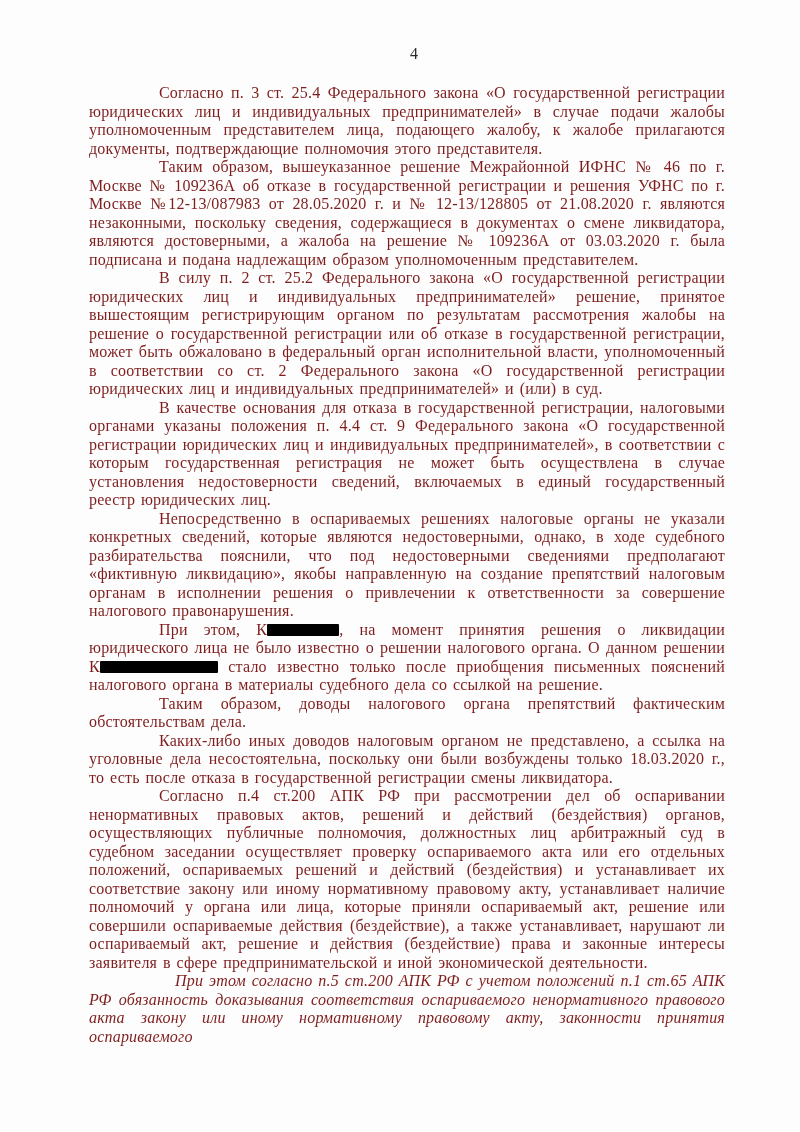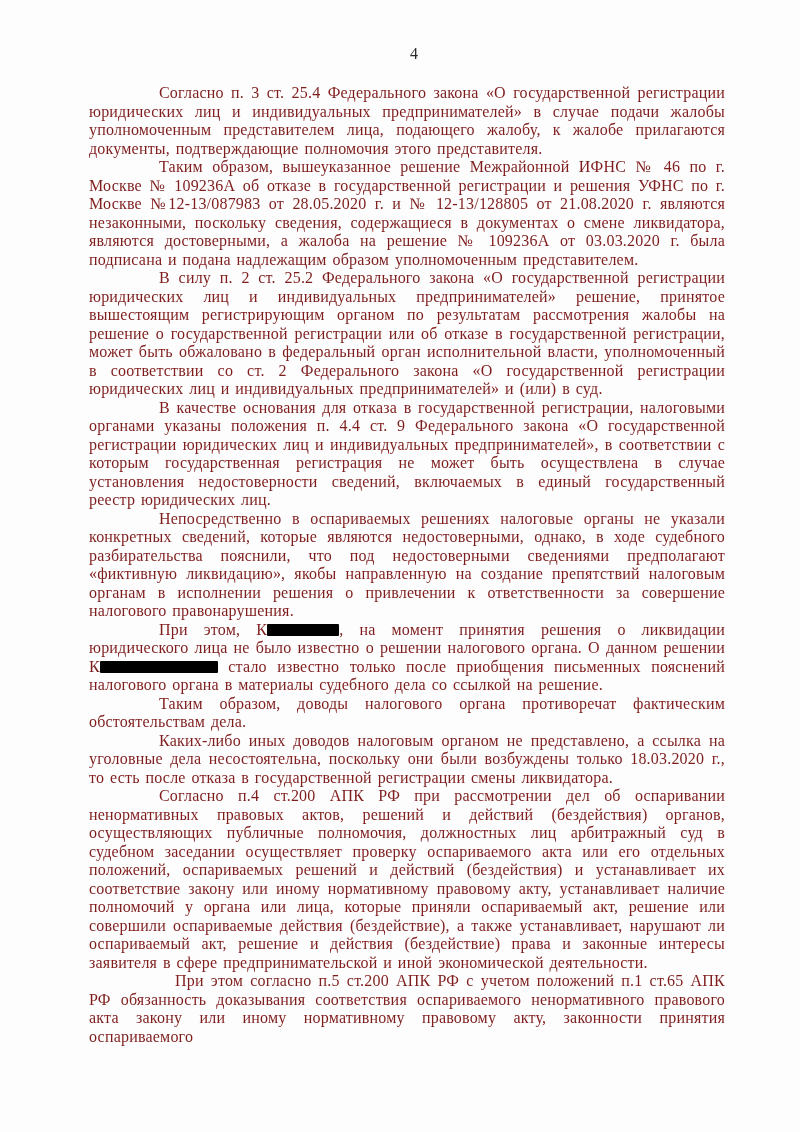--- a/index.html
+++ b/index.html
@@ -40,20 +40,21 @@
     text-align: justify;
     font-size: 16px;
     line-height: 18.5px;
     text-indent: 70px;
     letter-spacing: 0.2px;
     word-spacing: 1.6px;
     color: #7f1d1d;
   }
   .para.indent-large {
     text-indent: 86px;
+    font-style: italic;
   }
   .redaction {
     display: inline-block;
     background: #000000;
     height: 12px;
     border-radius: 1px;
     transform: translateY(1px);
   }
 </style>
 </head>
@@ -61,18 +62,18 @@
 
 <div class="page">
   <div class="page-number">4</div>
   <div class="doc-body" id="doc-body">
       <p class="para">Согласно п. 3 ст. 25.4 Федерального закона «О государственной регистрации юридических лиц и индивидуальных предпринимателей» в случае подачи жалобы уполномоченным представителем лица, подающего жалобу, к жалобе прилагаются документы, подтверждающие полномочия этого представителя.</p>
       <p class="para">Таким образом, вышеуказанное решение Межрайонной ИФНС № 46 по г. Москве № 109236А об отказе в государственной регистрации и решения УФНС по г. Москве №12-13/087983 от 28.05.2020 г. и № 12-13/128805 от 21.08.2020 г. являются незаконными, поскольку сведения, содержащиеся в документах о смене ликвидатора, являются достоверными, а жалоба на решение № 109236А от 03.03.2020 г. была подписана и подана надлежащим образом уполномоченным представителем.</p>
       <p class="para">В силу п. 2 ст. 25.2 Федерального закона «О государственной регистрации юридических лиц и индивидуальных предпринимателей» решение, принятое вышестоящим регистрирующим органом по результатам рассмотрения жалобы на решение о государственной регистрации или об отказе в государственной регистрации, может быть обжаловано в федеральный орган исполнительной власти, уполномоченный в соответствии со ст. 2 Федерального закона «О государственной регистрации юридических лиц и индивидуальных предпринимателей» и (или) в суд.</p>
       <p class="para">В качестве основания для отказа в государственной регистрации, налоговыми органами указаны положения п. 4.4 ст. 9 Федерального закона «О государственной регистрации юридических лиц и индивидуальных предпринимателей», в соответствии с которым государственная регистрация не может быть осуществлена в случае установления недостоверности сведений, включаемых в единый государственный реестр юридических лиц.</p>
       <p class="para">Непосредственно в оспариваемых решениях налоговые органы не указали конкретных сведений, которые являются недостоверными, однако, в ходе судебного разбирательства пояснили, что под недостоверными сведениями предполагают «фиктивную ликвидацию», якобы направленную на создание препятствий налоговым органам в исполнении решения о привлечении к ответственности за совершение налогового правонарушения.</p>
       <p class="para">При этом, К<span class="redaction" style="width: 72px; background: rgb(0, 0, 0);"></span>, на момент принятия решения о ликвидации юридического лица не было известно о решении налогового органа. О данном решении К<span class="redaction" style="width: 118px; background: rgb(0, 0, 0);"></span> стало известно только после приобщения письменных пояснений налогового органа в материалы судебного дела со ссылкой на решение.</p>
-      <p class="para">Таким образом, доводы налогового органа противоречат фактическим обстоятельствам дела.</p>
+      <p class="para">Таким образом, доводы налогового органа препятствий фактическим обстоятельствам дела.</p>
       <p class="para">Каких-либо иных доводов налоговым органом не представлено, а ссылка на уголовные дела несостоятельна, поскольку они были возбуждены только 18.03.2020 г., то есть после отказа в государственной регистрации смены ликвидатора.</p>
       <p class="para">Согласно п.4 ст.200 АПК РФ при рассмотрении дел об оспаривании ненормативных правовых актов, решений и действий (бездействия) органов, осуществляющих публичные полномочия, должностных лиц арбитражный суд в судебном заседании осуществляет проверку оспариваемого акта или его отдельных положений, оспариваемых решений и действий (бездействия) и устанавливает их соответствие закону или иному нормативному правовому акту, устанавливает наличие полномочий у органа или лица, которые приняли оспариваемый акт, решение или совершили оспариваемые действия (бездействие), а также устанавливает, нарушают ли оспариваемый акт, решение и действия (бездействие) права и законные интересы заявителя в сфере предпринимательской и иной экономической деятельности.</p>
       <p class="para indent-large">При этом согласно п.5 ст.200 АПК РФ с учетом положений п.1 ст.65 АПК РФ обязанность доказывания соответствия оспариваемого ненормативного правового акта закону или иному нормативному правовому акту, законности принятия оспариваемого</p>
     </div>
 </div>
 
 </body></html>

